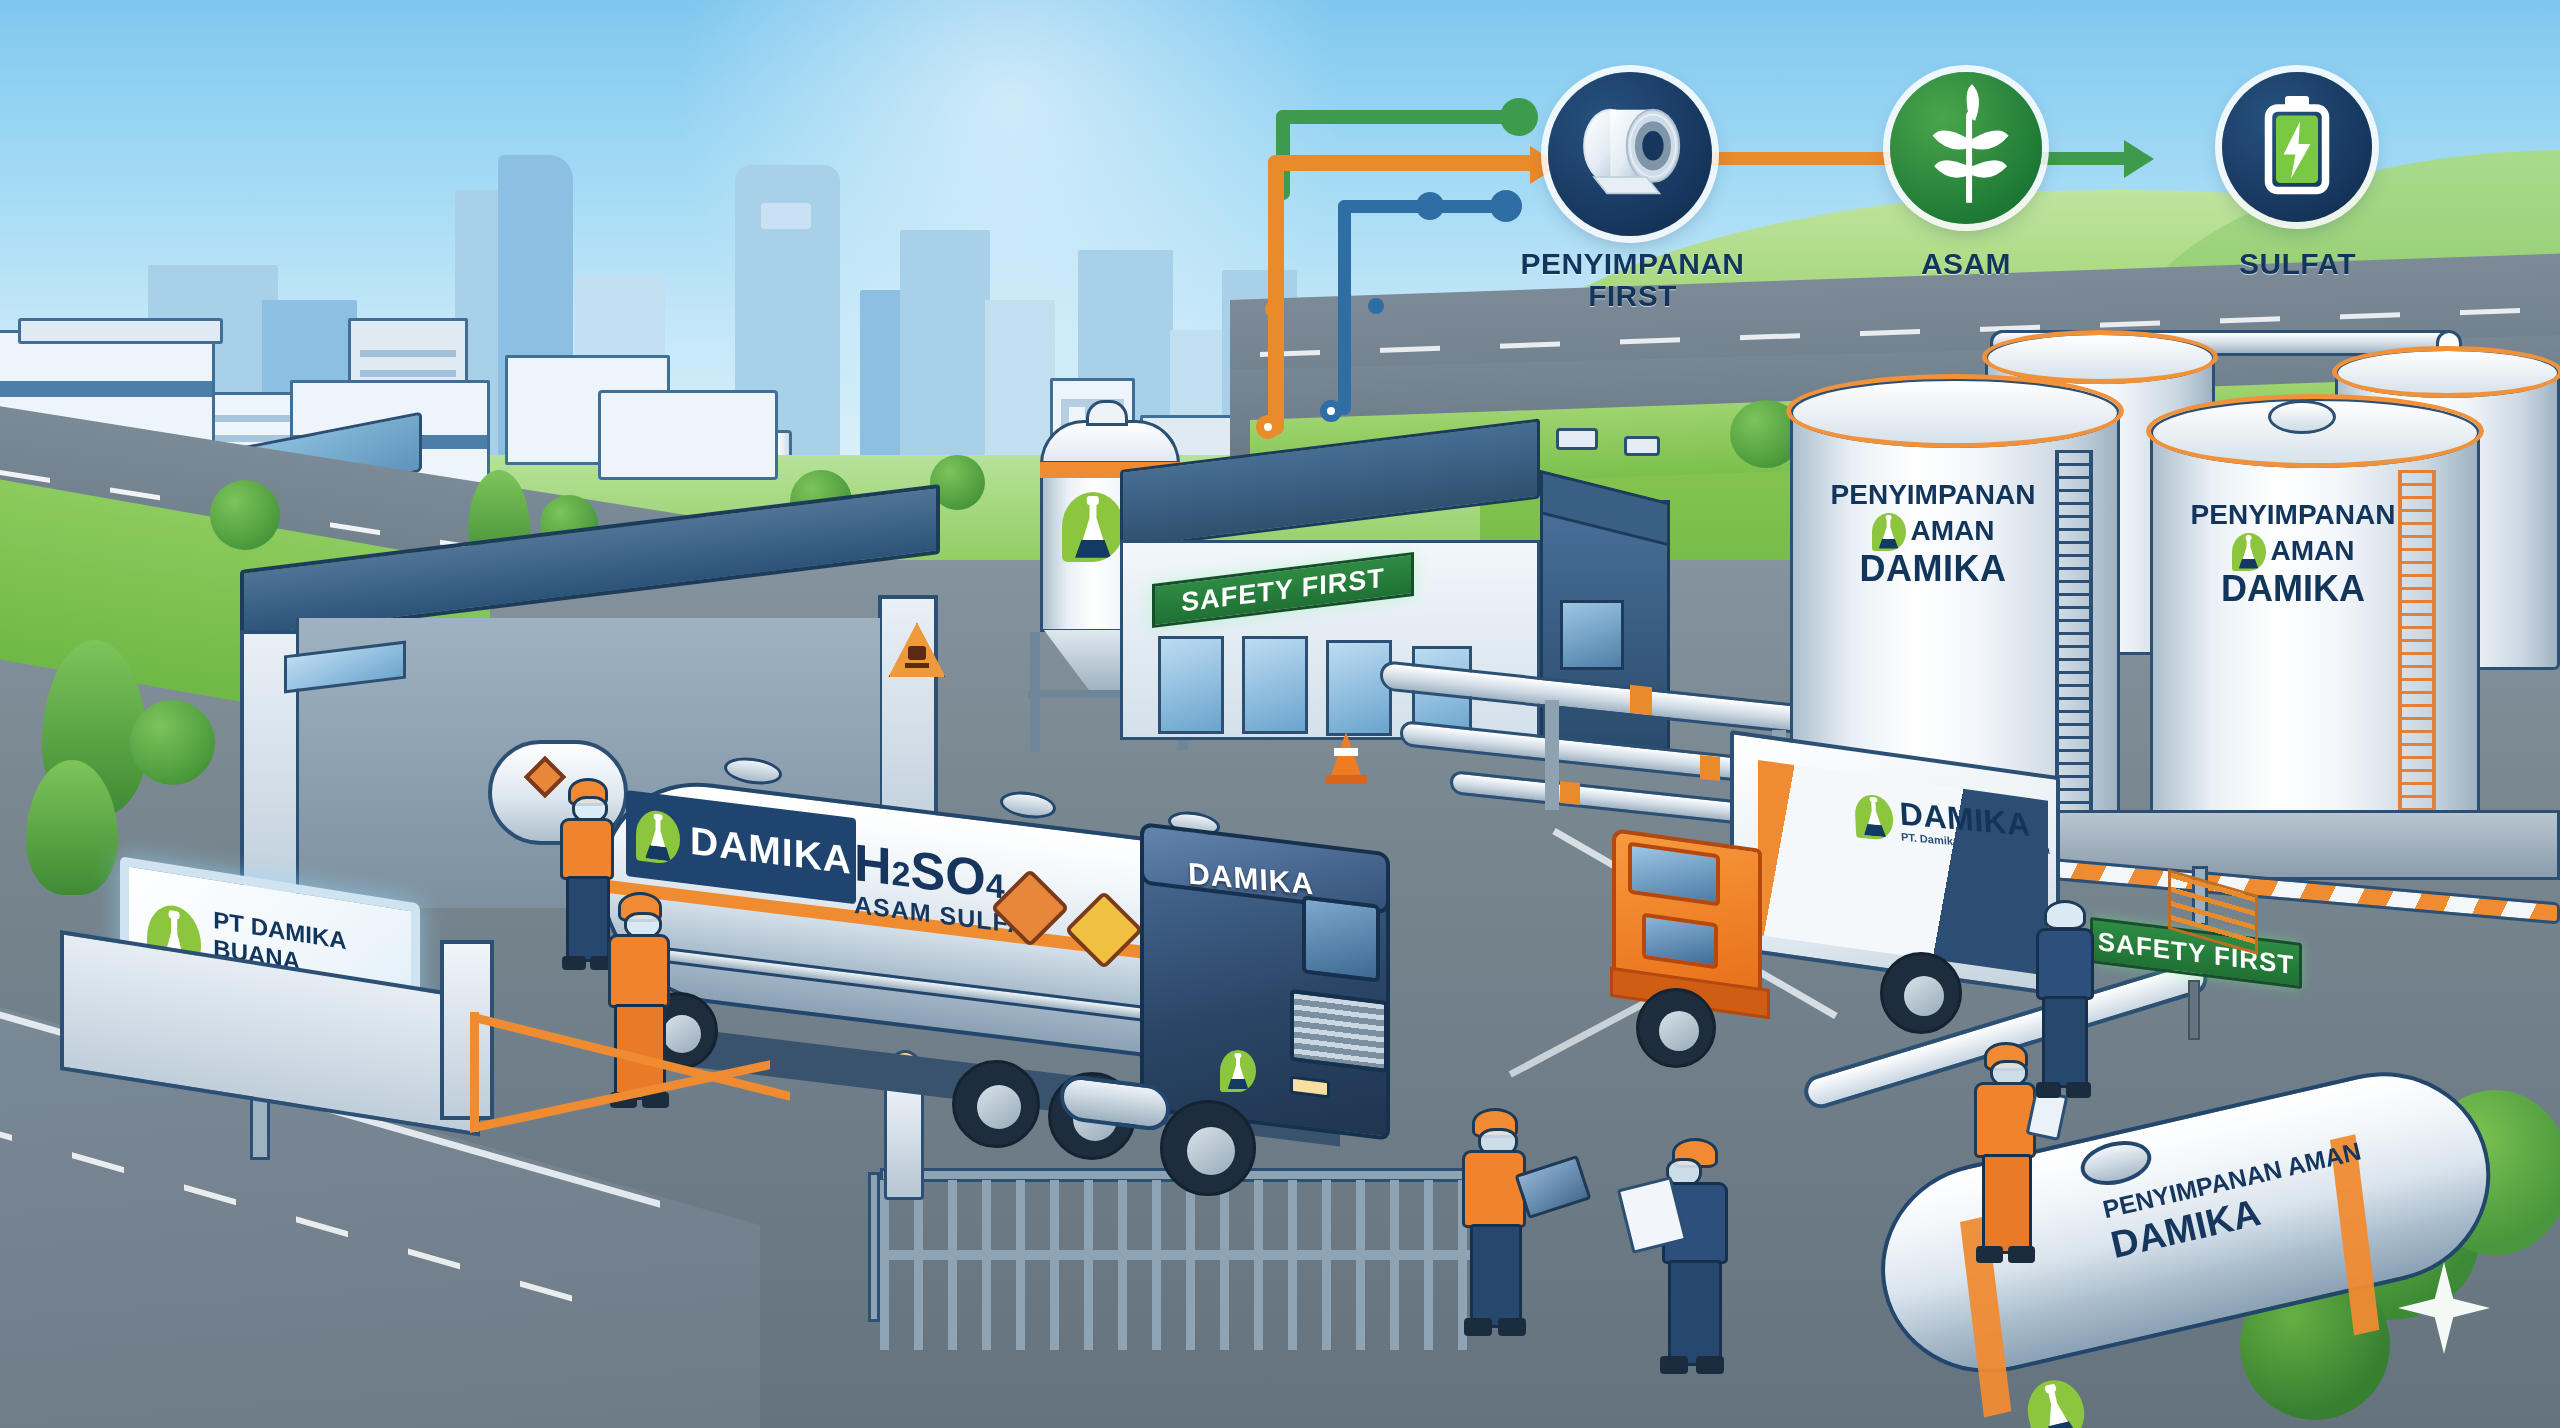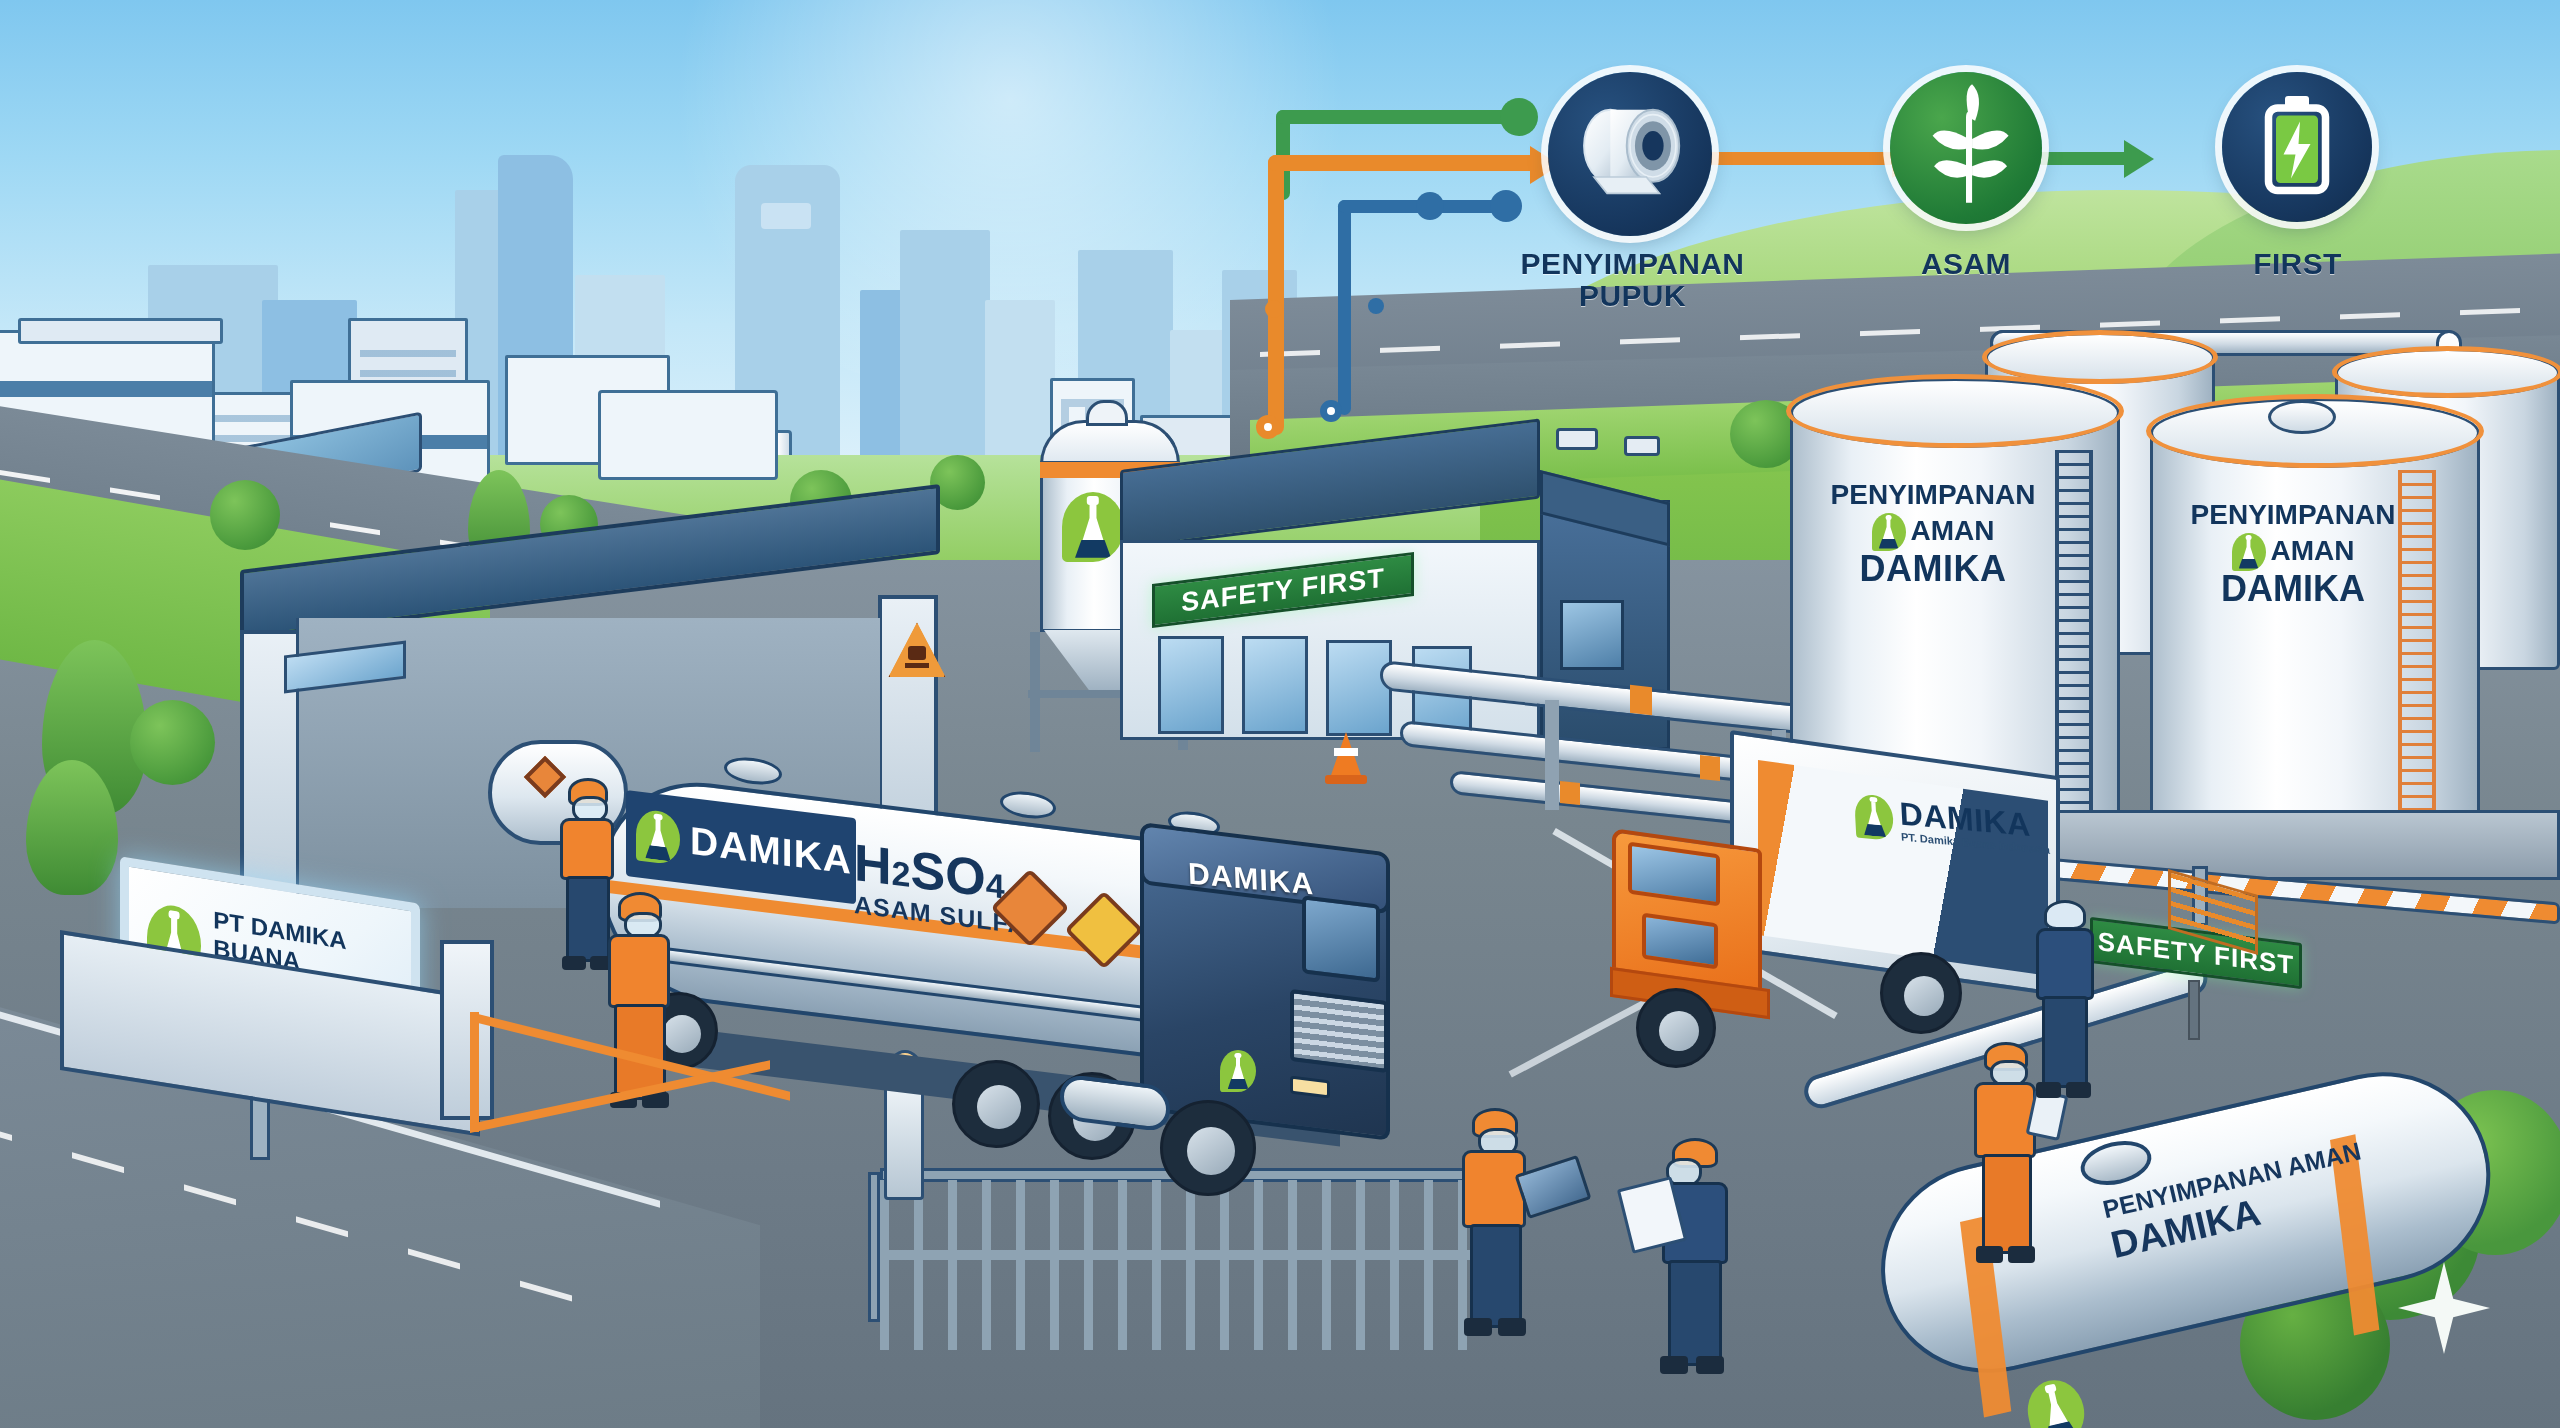--- a/index.html
+++ b/index.html
@@ -293,21 +293,21 @@
       <rect x="38" y="23" width="26" height="44" fill="url(#coilg)"></rect>
       <ellipse cx="64" cy="45" rx="16" ry="22" fill="#cfdce7" stroke="#a9bccc" stroke-width="1.2"></ellipse>
       <ellipse cx="64" cy="45" rx="11" ry="15" fill="#7f95a8"></ellipse>
       <ellipse cx="64" cy="45" rx="6.5" ry="9" fill="#16365d"></ellipse>
       <ellipse cx="64" cy="45" rx="14" ry="19" fill="none" stroke="#e8f0f6" stroke-width="1"></ellipse>
       <path d="M28 64 L60 64 L68 74 L36 74 Z" fill="#e7eff5" stroke="#bcccd9" stroke-width="1"></path>
     </svg>
   </div>
   <div class="abs badge-label" style="left:1460px; top:248px; width:345px; font-size:30px;">
     <div>PENYIMPANAN</div>
-    <div>PUPUK</div>
+    <div>FIRST</div>
   </div>
 
   <div class="abs badge green" style="left:1890px; top:72px; width:152px; height:152px;">
     <svg viewBox="0 0 100 100" width="152" height="152">
       <g fill="#ffffff">
         <path d="M50 86 L50 30 Q50 26 52 26 Q54 26 54 30 L54 86 Z"></path>
         <path d="M52 30 Q48 12 54 8 Q62 16 56 32 Z"></path>
         <path d="M52 44 Q34 34 28 42 Q38 54 52 50 Z"></path>
         <path d="M54 44 Q72 34 78 42 Q68 54 54 50 Z"></path>
         <path d="M52 62 Q34 54 29 62 Q39 73 52 68 Z"></path>
@@ -321,21 +321,21 @@
 
   <div class="abs badge navy" style="left:2222px; top:72px; width:150px; height:150px;">
     <svg viewBox="0 0 100 100" width="150" height="150">
       <rect x="42" y="16" width="16" height="9" rx="2" fill="#ffffff"></rect>
       <rect x="31" y="24" width="38" height="55" rx="6" fill="none" stroke="#ffffff" stroke-width="5"></rect>
       <rect x="36" y="29" width="28" height="45" rx="3" fill="#7ac943"></rect>
       <path d="M52 33 L41 55 L49 55 L46 71 L59 48 L51 48 Z" fill="#ffffff"></path>
     </svg>
   </div>
   <div class="abs badge-label" style="left:2170px; top:248px; width:255px; font-size:30px;">
-    <div>FIRST</div>
+    <div>SULFAT</div>
   </div>
 
   <div>
     <div class="abs" style="left:1040px; top:420px; width:140px; height:44px;
          background:linear-gradient(180deg,#ffffff,#e0e9f1); border:3px solid #2c4f74;
          border-radius:70px 70px 0 0;"></div>
     <div class="abs" style="left:1086px; top:400px; width:42px; height:26px;
          background:#eef3f8; border:3px solid #2c4f74; border-radius:18px 18px 0 0;"></div>
     <div class="abs tank-body" style="left:1040px; top:462px; width:140px; height:170px;"></div>
     <div class="abs" style="left:1040px; top:462px; width:140px; height:16px; background:#ef8b31;"></div>

